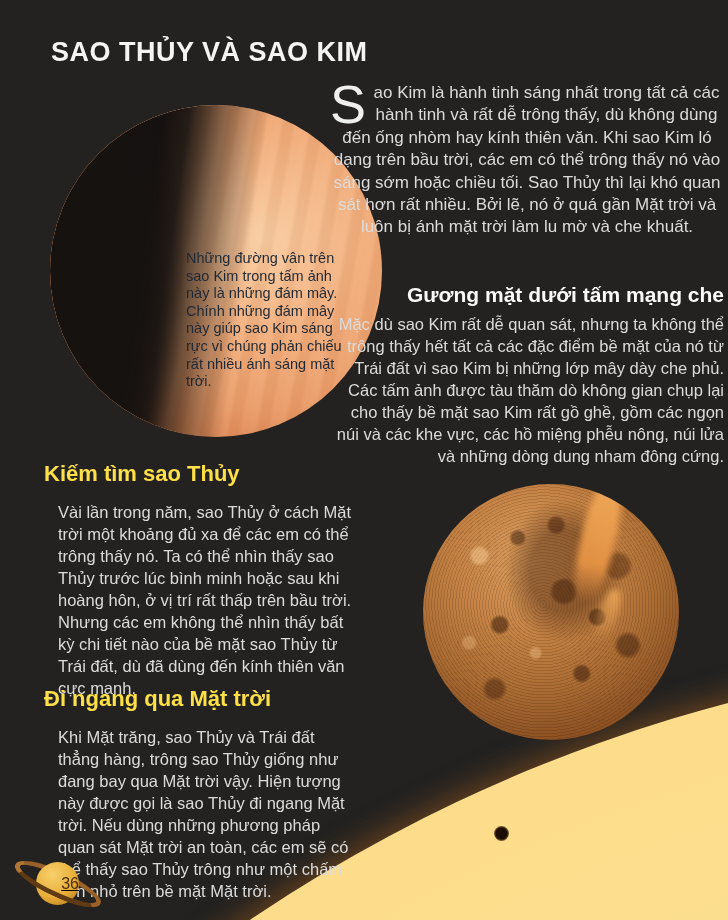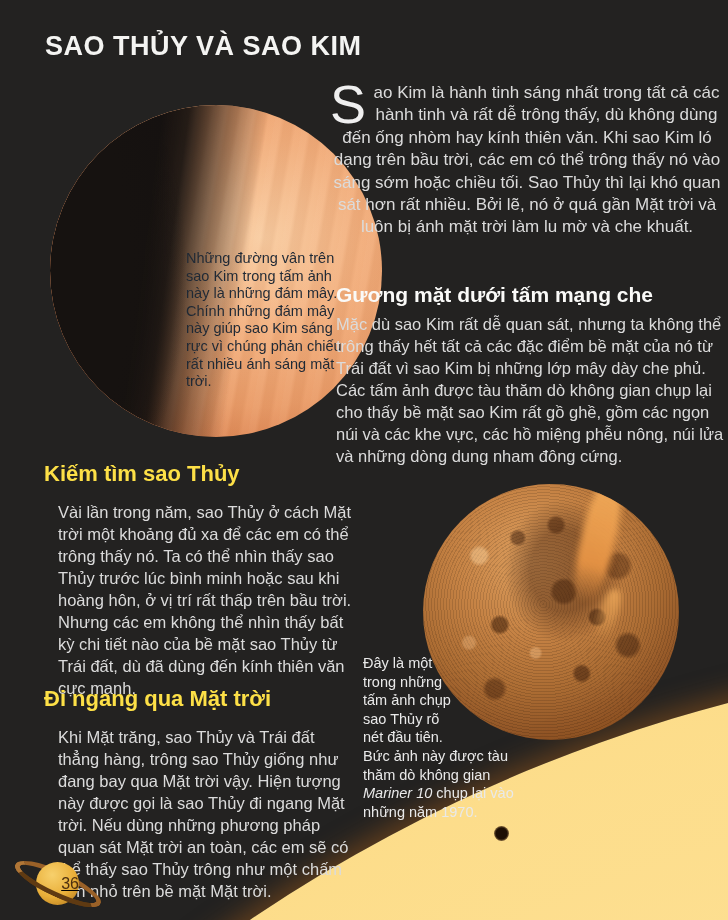--- a/index.html
+++ b/index.html
@@ -4,21 +4,21 @@
 <style>
   html,body{margin:0;padding:0;background:#000;}
   .page{
     position:relative;width:728px;height:920px;overflow:hidden;
     background:#232221;
     font-family:"Liberation Sans",sans-serif;
     -webkit-font-smoothing:antialiased;
   }
   
   .page-title{
-    position:absolute;left:44px;top:30px;margin:1px;
+    position:absolute;left:44px;top:30px;margin:7px;
     font-size:27px;font-weight:700;letter-spacing:.5px;color:#f4f4f2;z-index:6;
   }
   
   .venus{
     position:absolute;left:50px;top:105px;width:332px;height:332px;border-radius:50%;
     background:radial-gradient(circle at 64% 40%, #f9cda2 0%, #f2ae7c 34%, #ea9c68 58%, #da814f 76%, #a65c36 89%, #402416 97%, #1c120a 100%);
     overflow:hidden;z-index:1;
   }
   .venus::after{ 
     content:"";position:absolute;inset:0;border-radius:50%;
@@ -38,21 +38,21 @@
   
   .intro{
     position:absolute;left:330px;top:82px;width:394px;z-index:5;
     font-size:17px;line-height:22.4px;color:#dbdbdb;text-align:center;margin:0;
   }
   .drop-cap{
     float:left;font-size:54px;line-height:40px;padding:2px 3px 0 0;
     color:#efefef;font-weight:400;
   }
   
-  .sec-right{position:absolute;left:336px;top:283px;width:388px;z-index:5;text-align:left;}
+  .sec-right{position:absolute;left:336px;top:283px;width:388px;z-index:5;text-align:right;}
   .sec-right h2{margin:0 0 6px 0;font-size:21px;font-weight:700;color:#fafaf8;}
   .sec-right p{margin:0;font-size:16.5px;line-height:22px;color:#dbdbdb;}
   
   .sec-left{position:absolute;left:44px;width:326px;z-index:5;}
   .sec-find{top:461px;}
   .sec-transit{top:686px;}
   .sec-left h2{margin:0 0 8px 0;font-size:22px;font-weight:700;color:#fde047;}
   .sec-left p{margin:14px;font-size:16.5px;line-height:22px;color:#dbdbdb;}
   
   .mercury{
@@ -147,21 +147,20 @@
 
   <div class="sec-left sec-transit">
     <h2>Đi ngang qua Mặt trời</h2>
     <p>Khi Mặt trăng, sao Thủy và Trái đất thẳng hàng, trông sao Thủy giống như đang bay qua Mặt trời vậy. Hiện tượng này được gọi là sao Thủy đi ngang Mặt trời. Nếu dùng những phương pháp quan sát Mặt trời an toàn, các em sẽ có thể thấy sao Thủy trông như một chấm đen nhỏ trên bề mặt Mặt trời.</p>
   </div>
 
   <div class="mercury">
     <div class="mercury-streak"></div>
     <div class="mercury-streak2"></div>
   </div>
-  <div class="mercury-caption"><span>Đây là một trong những tấm ảnh chụp sao Thủy rõ nét đầu tiên. Bức ảnh này được tàu thăm dò không gian </span><span class="it">Mariner 10</span><span> chụp lại vào những năm 1970.</span></div>
 
   <div class="sun"></div>
   <div class="transit-dot"></div>
 
   <div class="badge">
     <div class="ring"></div>
     <div class="ball">
       <span class="num">36</span>
     </div>
     <div class="ring-front"></div>

